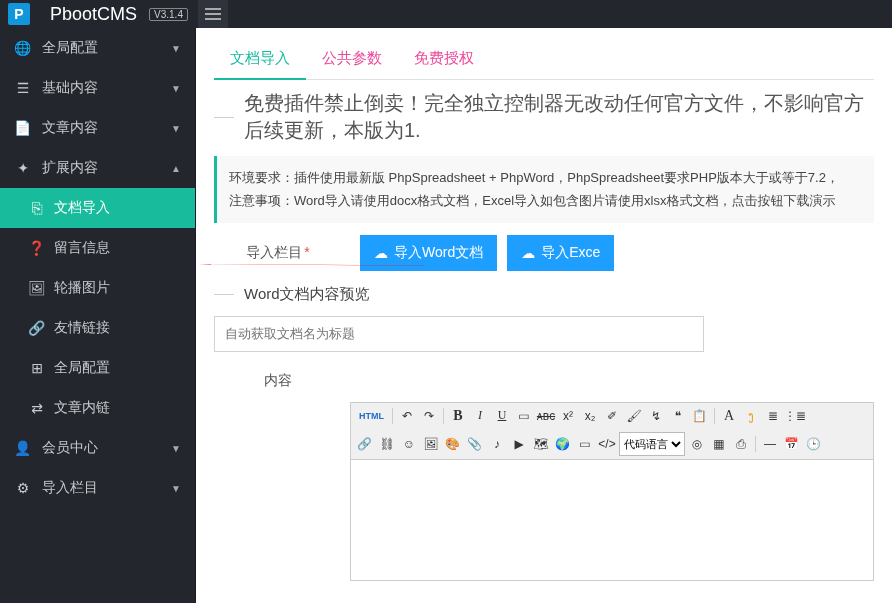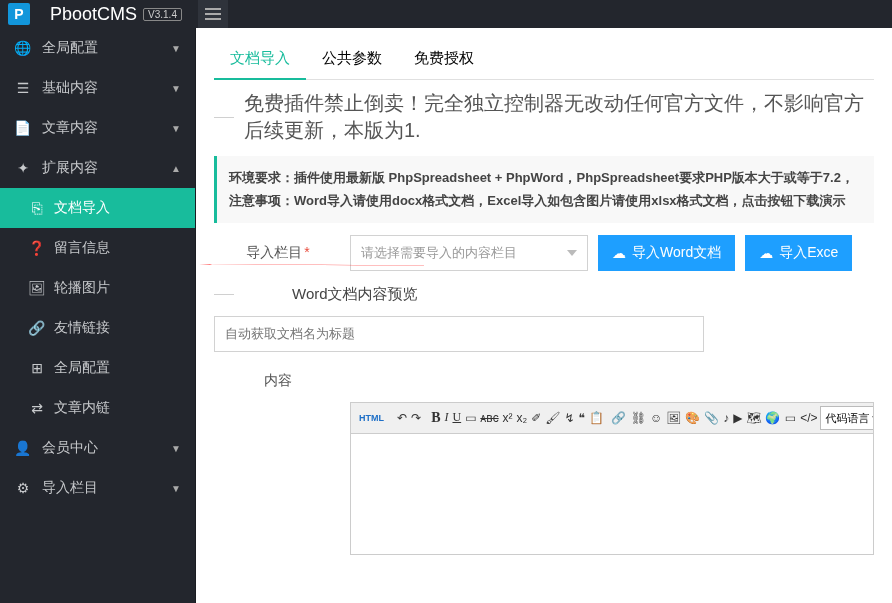--- a/index.html
+++ b/index.html
@@ -2,54 +2,54 @@
 <html><head>
 <meta charset="utf-8">
 <style>
 * { box-sizing: border-box; margin: 0; padding: 0; }
 body { font-family: "Microsoft YaHei", Arial, sans-serif; font-size: 14px; background: #fff; color: #333; overflow: hidden; }
 .app { display: flex; flex-direction: column; width: 892px; height: 603px; }
 .topbar { display: flex; align-items: center; height: 28px; background: #23262d; color: #fff; flex-shrink: 0; }
 .logo-wrap { display: flex; align-items: center; width: 196px; background: #23262d; height: 100%; padding-left: 8px; }
 .logo-icon { width: 22px; height: 22px; background: #1296db; display: inline-flex; align-items: center; justify-content: center; color: #fff; font-weight: 800; font-size: 14px; border-radius: 2px; }
 .logo-text { font-size: 18px; color: #fff; margin-left: 20px; font-weight: 500; }
-.version { font-size: 10px; border: 1px solid #888; border-radius: 2px; padding: 0 4px; margin-left: 6px; color: #ccc; }
+.version { font-size: 10px; border: 1px solid #888; border-radius: 2px; padding: 0 4px; margin-left: 12px; color: #ccc; }
 .hamburger { width: 30px; height: 28px; display: inline-flex; align-items: center; justify-content: center; background: #2f333b; margin-left: 2px; cursor: pointer; }
 .hamburger svg { width: 16px; height: 12px; }
 .body { display: flex; flex: 1; min-height: 0; }
 .sidebar { width: 196px; background: #23262d; color: #c7c9cc; flex-shrink: 0; overflow: hidden; border-right: 1px solid #1a1c21; }
 .side-item { display: flex; align-items: center; height: 40px; padding: 0 14px; cursor: pointer; color: #c7c9cc; font-size: 14px; }
 .side-icon { width: 18px; display: inline-flex; justify-content: center; margin-right: 10px; color: #c7c9cc; }
 .side-label { flex: 1; }
 .caret { font-size: 10px; color: #aaa; }
 .side-sub { display: flex; align-items: center; height: 40px; padding-left: 28px; cursor: pointer; color: #c7c9cc; font-size: 14px; }
 .side-sub .side-icon { margin-right: 8px; }
 .side-sub.active { background: #18bc9c; color: #fff; }
 .side-sub.active .side-icon { color: #fff; }
 .main { flex: 1; overflow: hidden; position: relative; background: #fff; }
 .main-inner { padding: 10px 0 0 0; }
 .tabs { display: flex; border-bottom: 1px solid #e0e0e0; margin: 0 18px 10px 18px; }
-.tab { padding: 10px 16px; font-size: 15px; cursor: pointer; color: #000000; border-bottom: 2px solid transparent; position: relative; top: 1px; }
+.tab { padding: 10px 16px; font-size: 15px; cursor: pointer; color: #ec4899; border-bottom: 2px solid transparent; position: relative; top: 1px; }
 .tab.active { color: #18bc9c; border-bottom: 2px solid #18bc9c; }
 .warn-line { display: flex; align-items: center; margin: 10px 18px 12px 18px; font-size: 20px; color: #555; }
 .warn-line .dash { flex: 0 0 20px; height: 1px; background: #d0d0d0; margin-right: 10px; }
-.info-box { margin: 0 18px 12px 18px; border-left: 3px solid #18bc9c; background: #f8f8f8; padding: 10px 12px; font-size: 13px; color: #444; line-height: 1.8; font-weight: bold; }
+.info-box { margin: 0 18px 12px 18px; border-left: 3px solid #18bc9c; background: #f8f8f8; padding: 10px 12px; font-size: 13px; color: #444; line-height: 1.8; }
 .form-row { display: flex; align-items: center; margin: 12px 18px; }
 .form-row .label { width: 136px; text-align: center; padding-right: 8px; font-size: 14px; color: #555; }
 .req { color: #e84c3d; margin-left: 2px; }
 .select-box { width: 238px; height: 36px; border: 1px solid #d2d2d2; display: flex; align-items: center; padding: 0 10px; color: #999; font-size: 13px; cursor: pointer; position: relative; }
 .select-box .tri { position: absolute; right: 10px; top: 14px; width: 0; height: 0; border-left: 5px solid transparent; border-right: 5px solid transparent; border-top: 6px solid #bbb; }
 .btn { height: 36px; display: inline-flex; align-items: center; padding: 0 14px; color: #fff; background: #1e9fff; font-size: 14px; cursor: pointer; margin-left: 10px; }
 .btn .bicon { margin-right: 6px; }
-.section-title-row { display: flex; align-items: center; margin: 14px 18px 8px 18px; gap: 48px; }
+.section-title-row { display: flex; align-items: center; margin: 14px 18px 8px 18px; }
 .section-title-row .dash { flex: 0 0 20px; height: 1px; background: #d0d0d0; margin-right: 10px; }
 .section-title { font-size: 15px; color: #444; }
 .input-box { width: 490px; height: 36px; border: 1px solid #d2d2d2; padding: 8px 10px; font-size: 13px; color: #999; }
 .editor { margin-left: 154px; margin-right: 18px; border: 1px solid #ccc; overflow: hidden; }
-.toolbar { display: flex; flex-direction: row; background: #f0f0f0; border-bottom: 1px solid #ccc; }
+.toolbar { display: flex; flex-direction: column; background: #f0f0f0; border-bottom: 1px solid #ccc; }
 .tool-row { display: flex; align-items: center; padding: 3px 4px; flex-wrap: nowrap; gap: 2px; overflow: hidden; }
 .tbtn { width: 20px; height: 20px; display: inline-flex; align-items: center; justify-content: center; font-size: 12px; cursor: pointer; color: #333; border: 1px solid transparent; }
 .tbtn.blue { color: #1e6fc7; font-weight: 700; }
 .tbtn.bold { font-weight: 800; font-family: serif; font-size: 14px; }
 .tbtn.ul { text-decoration: underline; font-family: serif; }
 .tsel { height: 24px; font-size: 11px; border: 1px solid #bbb; background: #fff; }
 .red-arrow { position: absolute; left: 0; top: 236px; width: 230px; height: 2px; pointer-events: none; z-index: 20; }
 .sep { width: 1px; height: 16px; background: #ccc; margin: 0 2px; }
 </style>
 </head>
@@ -146,24 +146,20 @@
         </div>
 
         <div class="info-box">
           <div>环境要求：插件使用最新版 PhpSpreadsheet + PhpWord，PhpSpreadsheet要求PHP版本大于或等于7.2，</div>
           <div>注意事项：Word导入请使用docx格式文档，Excel导入如包含图片请使用xlsx格式文档，点击按钮下载演示</div>
         </div>
 
         <div class="form-row">
           <div class="label">
             <span>导入栏目</span><span class="req">*</span>
-          </div>
-          <div class="select-box">
-            <span>请选择需要导入的内容栏目</span>
-            <span class="tri"></span>
           </div>
           <div class="btn">
             <span class="bicon">☁</span>
             <span>导入Word文档</span>
           </div>
           <div class="btn">
             <span class="bicon">☁</span>
             <span>导入Exce</span>
           </div>
         </div>

